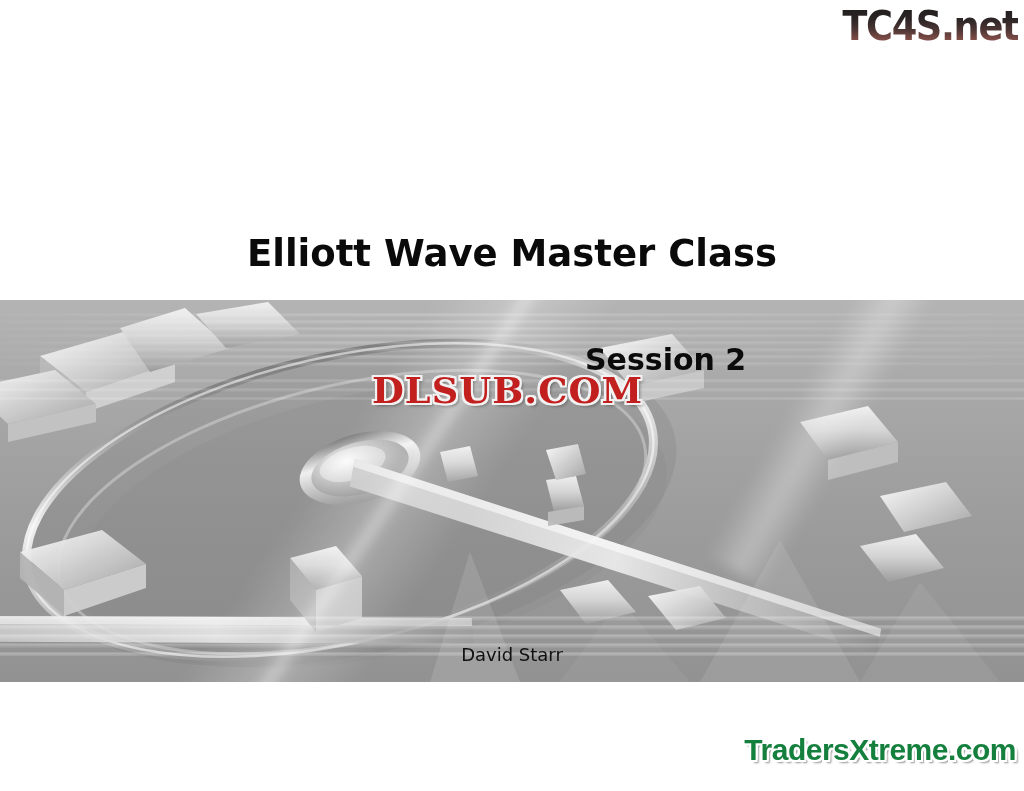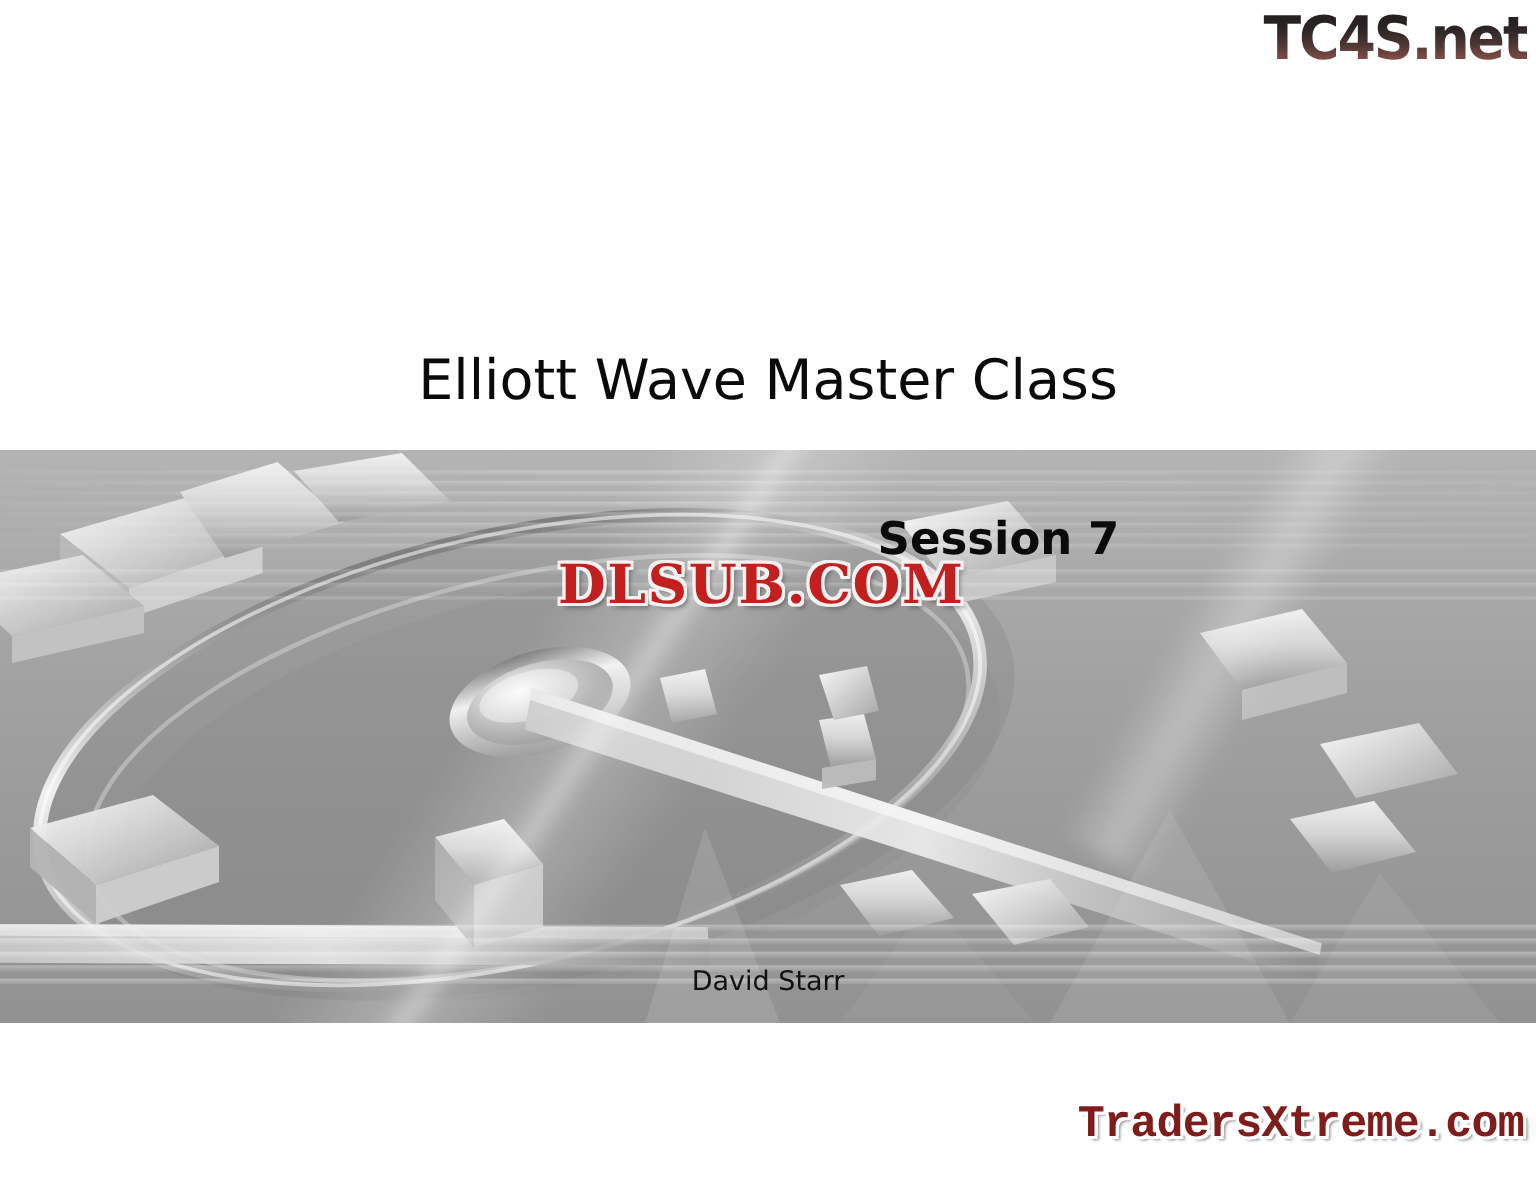--- a/index.html
+++ b/index.html
@@ -44,21 +44,21 @@
   }
 
   
   #slide-title {
     position: absolute;
     left: 0;
     right: 0;
     top: 232px;
     text-align: center;
     font-size: 37px;
-    font-weight: normal;
+    font-weight: bold;
     color: #0a0a0a;
     letter-spacing: 0px;
   }
 
   
   #art-band {
     position: absolute;
     left: 0;
     top: 300px;
     width: 1024px;
@@ -195,26 +195,26 @@
     text-align: center;
     font-size: 18px;
     color: #111111;
   }
 
   
   #tradersxtreme-logo {
     position: absolute;
     right: 8px;
     bottom: 8px;
-    font-family: Liberation Mono, monospace;
+    font-family: Liberation Sans, sans-serif;
     font-weight: bold;
     font-size: 30px;
     line-height: 34px;
     letter-spacing: -0.5px;
-    color: #7f1d1d;
+    color: #15803d;
     white-space: nowrap;
     text-shadow:
       -2px 0 0 #ffffff,  2px 0 0 #ffffff,
        0 -2px 0 #ffffff,  0 2px 0 #ffffff,
       -2px -2px 0 #ffffff, 2px -2px 0 #ffffff,
       -2px 2px 0 #ffffff, 2px 2px 0 #ffffff,
        3px 3px 2px rgba(70,70,70,0.60);
     user-select: none;
   }
 </style>
@@ -339,21 +339,21 @@
     </svg>
 
     <div id="light-beam"></div>
     <div id="light-beam-2"></div>
     <div class="streaks" id="streaks-top"></div>
     <div class="streaks" id="streaks-mid"></div>
     <div class="streaks" id="streaks-bottom"></div>
     <div id="band-top-rule"></div>
   </div>
 
-  <div id="session-label">Session 7</div>
+  <div id="session-label">Session 2</div>
 
   <div id="dlsub-watermark">DLSUB.COM</div>
 
   <div id="presenter-name">David Starr</div>
 
   <div id="tradersxtreme-logo">TradersXtreme.com</div>
 
 </div>
 
 </body></html>

